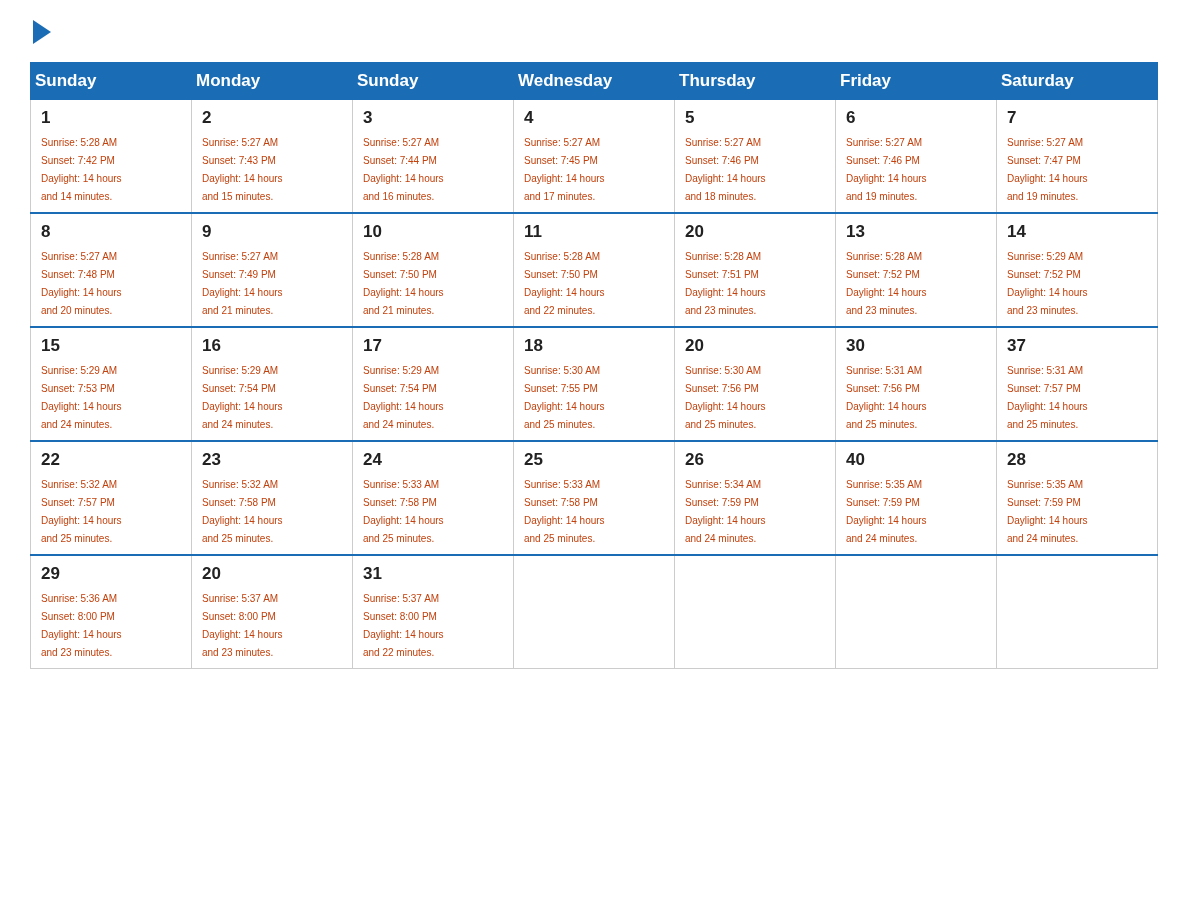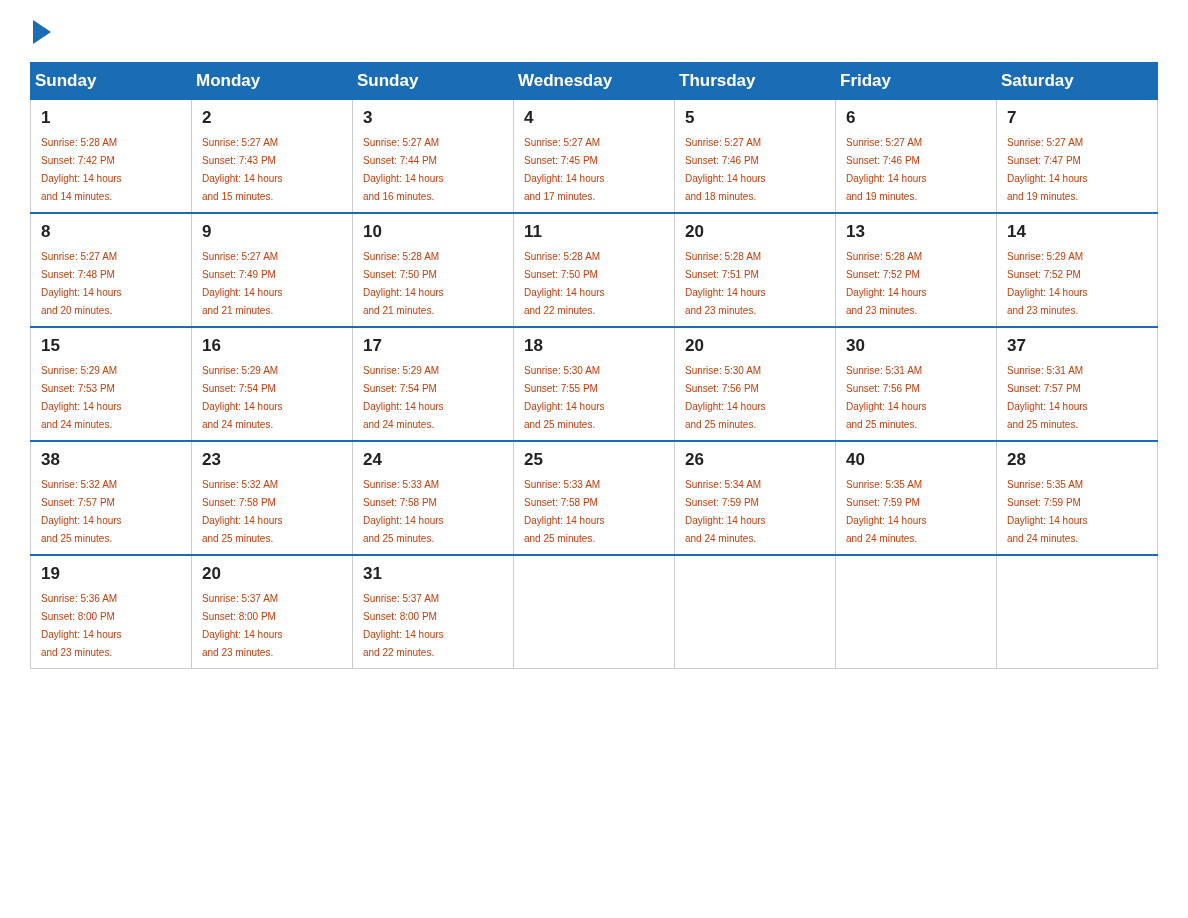--- a/index.html
+++ b/index.html
@@ -215,21 +215,21 @@
         <span class="day-num">30</span>
         <span class="day-info">Sunrise: 5:31 AM<br>Sunset: 7:56 PM<br>Daylight: 14 hours<br>and 25 minutes.</span>
       </td>
         <td>
         <span class="day-num">37</span>
         <span class="day-info">Sunrise: 5:31 AM<br>Sunset: 7:57 PM<br>Daylight: 14 hours<br>and 25 minutes.</span>
       </td>
       </tr>
       <tr>
         <td>
-        <span class="day-num">38</span>
+        <span class="day-num">22</span>
         <span class="day-info">Sunrise: 5:32 AM<br>Sunset: 7:57 PM<br>Daylight: 14 hours<br>and 25 minutes.</span>
       </td>
         <td>
         <span class="day-num">23</span>
         <span class="day-info">Sunrise: 5:32 AM<br>Sunset: 7:58 PM<br>Daylight: 14 hours<br>and 25 minutes.</span>
       </td>
         <td>
         <span class="day-num">24</span>
         <span class="day-info">Sunrise: 5:33 AM<br>Sunset: 7:58 PM<br>Daylight: 14 hours<br>and 25 minutes.</span>
       </td>
@@ -245,21 +245,21 @@
         <span class="day-num">40</span>
         <span class="day-info">Sunrise: 5:35 AM<br>Sunset: 7:59 PM<br>Daylight: 14 hours<br>and 24 minutes.</span>
       </td>
         <td>
         <span class="day-num">28</span>
         <span class="day-info">Sunrise: 5:35 AM<br>Sunset: 7:59 PM<br>Daylight: 14 hours<br>and 24 minutes.</span>
       </td>
       </tr>
       <tr>
         <td>
-        <span class="day-num">19</span>
+        <span class="day-num">29</span>
         <span class="day-info">Sunrise: 5:36 AM<br>Sunset: 8:00 PM<br>Daylight: 14 hours<br>and 23 minutes.</span>
       </td>
         <td>
         <span class="day-num">20</span>
         <span class="day-info">Sunrise: 5:37 AM<br>Sunset: 8:00 PM<br>Daylight: 14 hours<br>and 23 minutes.</span>
       </td>
         <td>
         <span class="day-num">31</span>
         <span class="day-info">Sunrise: 5:37 AM<br>Sunset: 8:00 PM<br>Daylight: 14 hours<br>and 22 minutes.</span>
       </td>

